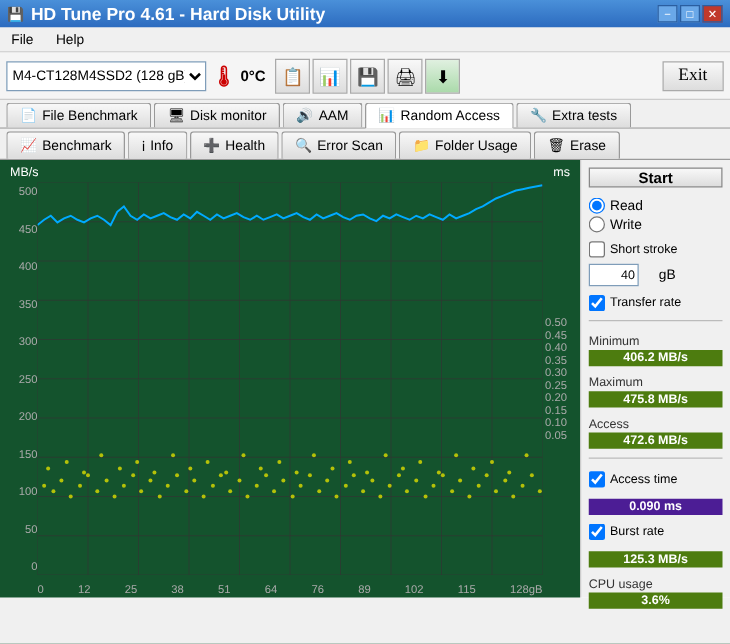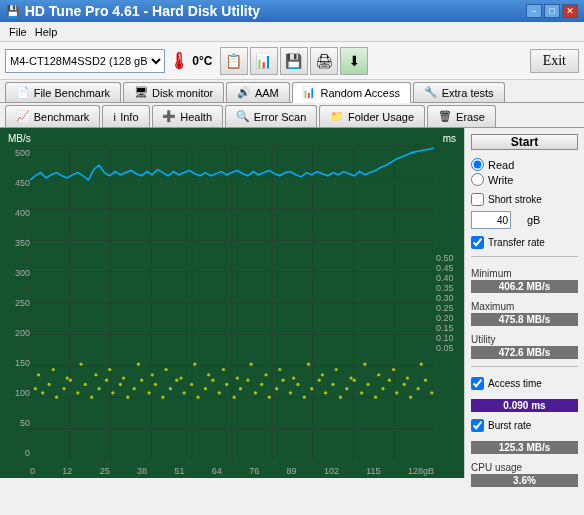--- a/index.html
+++ b/index.html
@@ -28,20 +28,21 @@
       display: flex; align-items: center; justify-content: center;
     }
 
     
     .menu-bar {
       background: #f0f0f0;
       height: 20px;
       display: flex;
       align-items: center;
       padding: 0 5px;
+      gap: 10px;
       border-bottom: 1px solid #ccc;
     }
     .menu-item { font-size: 11px; cursor: pointer; padding: 1px 4px; }
 
     
     .toolbar {
       background: #f5f5f5;
       height: 38px;
       display: flex;
       align-items: center;
@@ -185,21 +186,21 @@
       width: 40px; height: 18px;
       border: 1px solid #7f9db9;
       background: white;
       font-size: 10px;
       text-align: right;
       padding-right: 2px;
     }
     .stat-block { margin-top: 4px; }
     .stat-label { font-size: 10px; color: #333; }
     .stat-value {
-      background: #737373;
+      background: #4d7c0f;
       color: white;
       font-size: 10px;
       font-weight: bold;
       padding: 1px 4px;
       text-align: center;
       margin-top: 1px;
     }
     .stat-value.orange { background: #4c1d95; }
     .divider { border-top: 1px solid #bbb; margin: 3px 0; }
   </style>
@@ -494,21 +495,21 @@
       <div class="stat-label">Minimum</div>
       <div class="stat-value">406.2 MB/s</div>
     </div>
 
     <div class="stat-block">
       <div class="stat-label">Maximum</div>
       <div class="stat-value">475.8 MB/s</div>
     </div>
 
     <div class="stat-block">
-      <div class="stat-label">Utility</div>
+      <div class="stat-label">Access</div>
       <div class="stat-value">472.6 MB/s</div>
     </div>
 
     <div class="divider"></div>
 
     <label class="checkbox-row">
       <input type="checkbox" checked="" style="">
       <span>Access time</span>
     </label>
 

